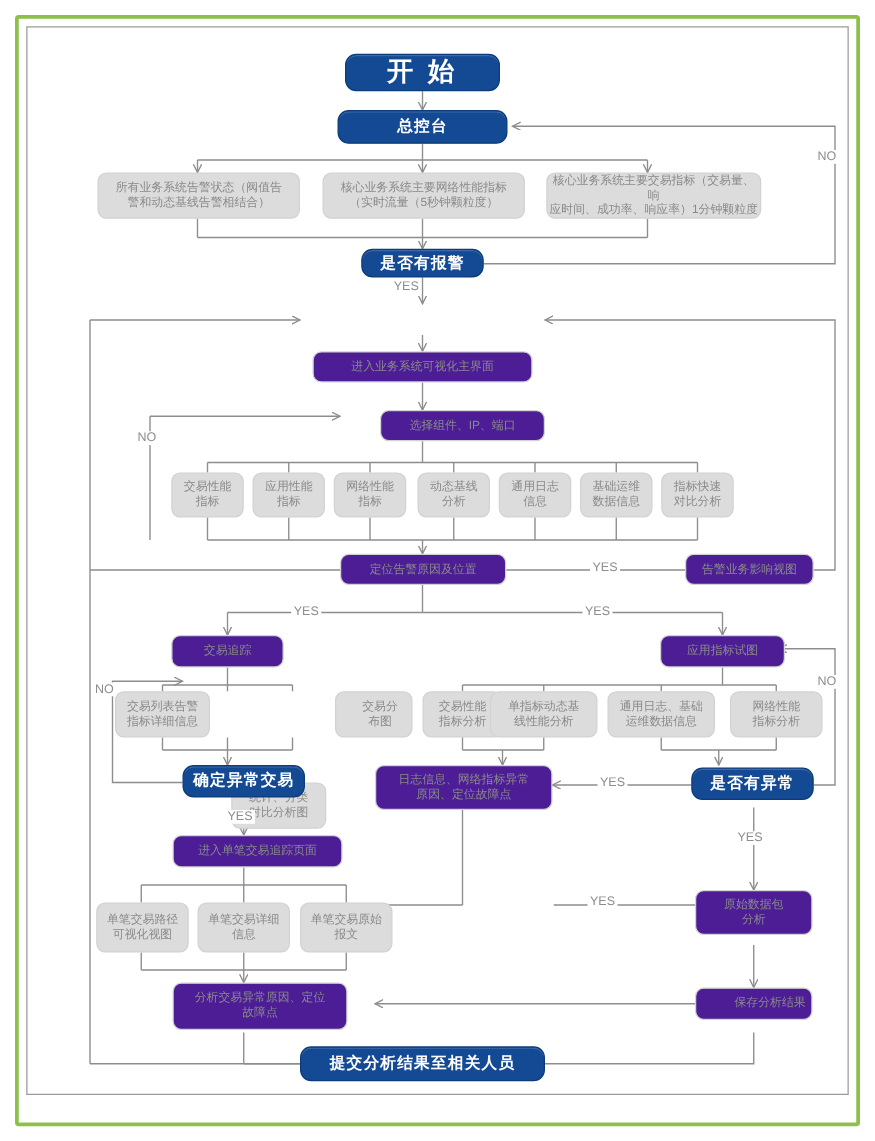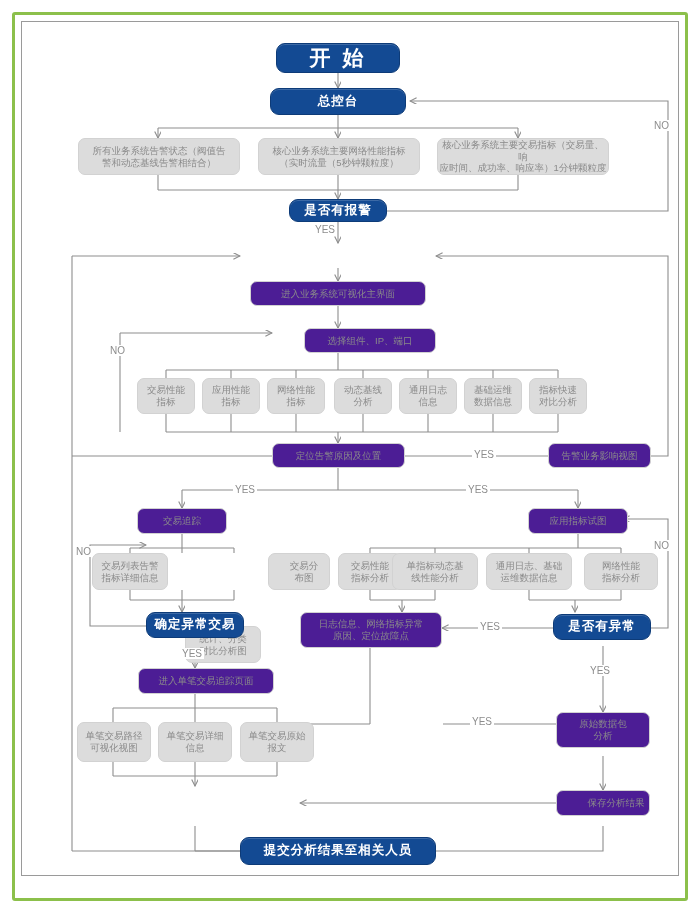--- a/index.html
+++ b/index.html
@@ -255,20 +255,22 @@
   <div class="node grey light" style="left:556px;top:712px;width:94px;height:36px;">原始数据包
 分析</div>
 
   <div class="node grey" style="left:77px;top:722px;width:74px;height:40px;">单笔交易路径
 可视化视图</div>
   <div class="node grey" style="left:158px;top:722px;width:74px;height:40px;">单笔交易详细
 信息</div>
   <div class="node grey" style="left:240px;top:722px;width:74px;height:40px;">单笔交易原始
 报文</div>
 
+  <div class="node grey light" style="left:138px;top:786px;width:140px;height:38px;">分析交易异常原因、定位
+故障点</div>
 
   <div class="node grey light" style="left:556px;top:790px;width:94px;height:26px;padding-left:26px;">保存分析结果</div>
 
   <div class="node blue mid" style="left:240px;top:837px;width:196px;height:28px;">提交分析结果至相关人员</div>
 
   <div class="edge-label" style="left:652px;top:120px;">NO</div>
   <div class="edge-label" style="left:313px;top:224px;">YES</div>
   <div class="edge-label" style="left:108px;top:345px;">NO</div>
   <div class="edge-label" style="left:472px;top:449px;">YES</div>
   <div class="edge-label" style="left:233px;top:484px;">YES</div>

